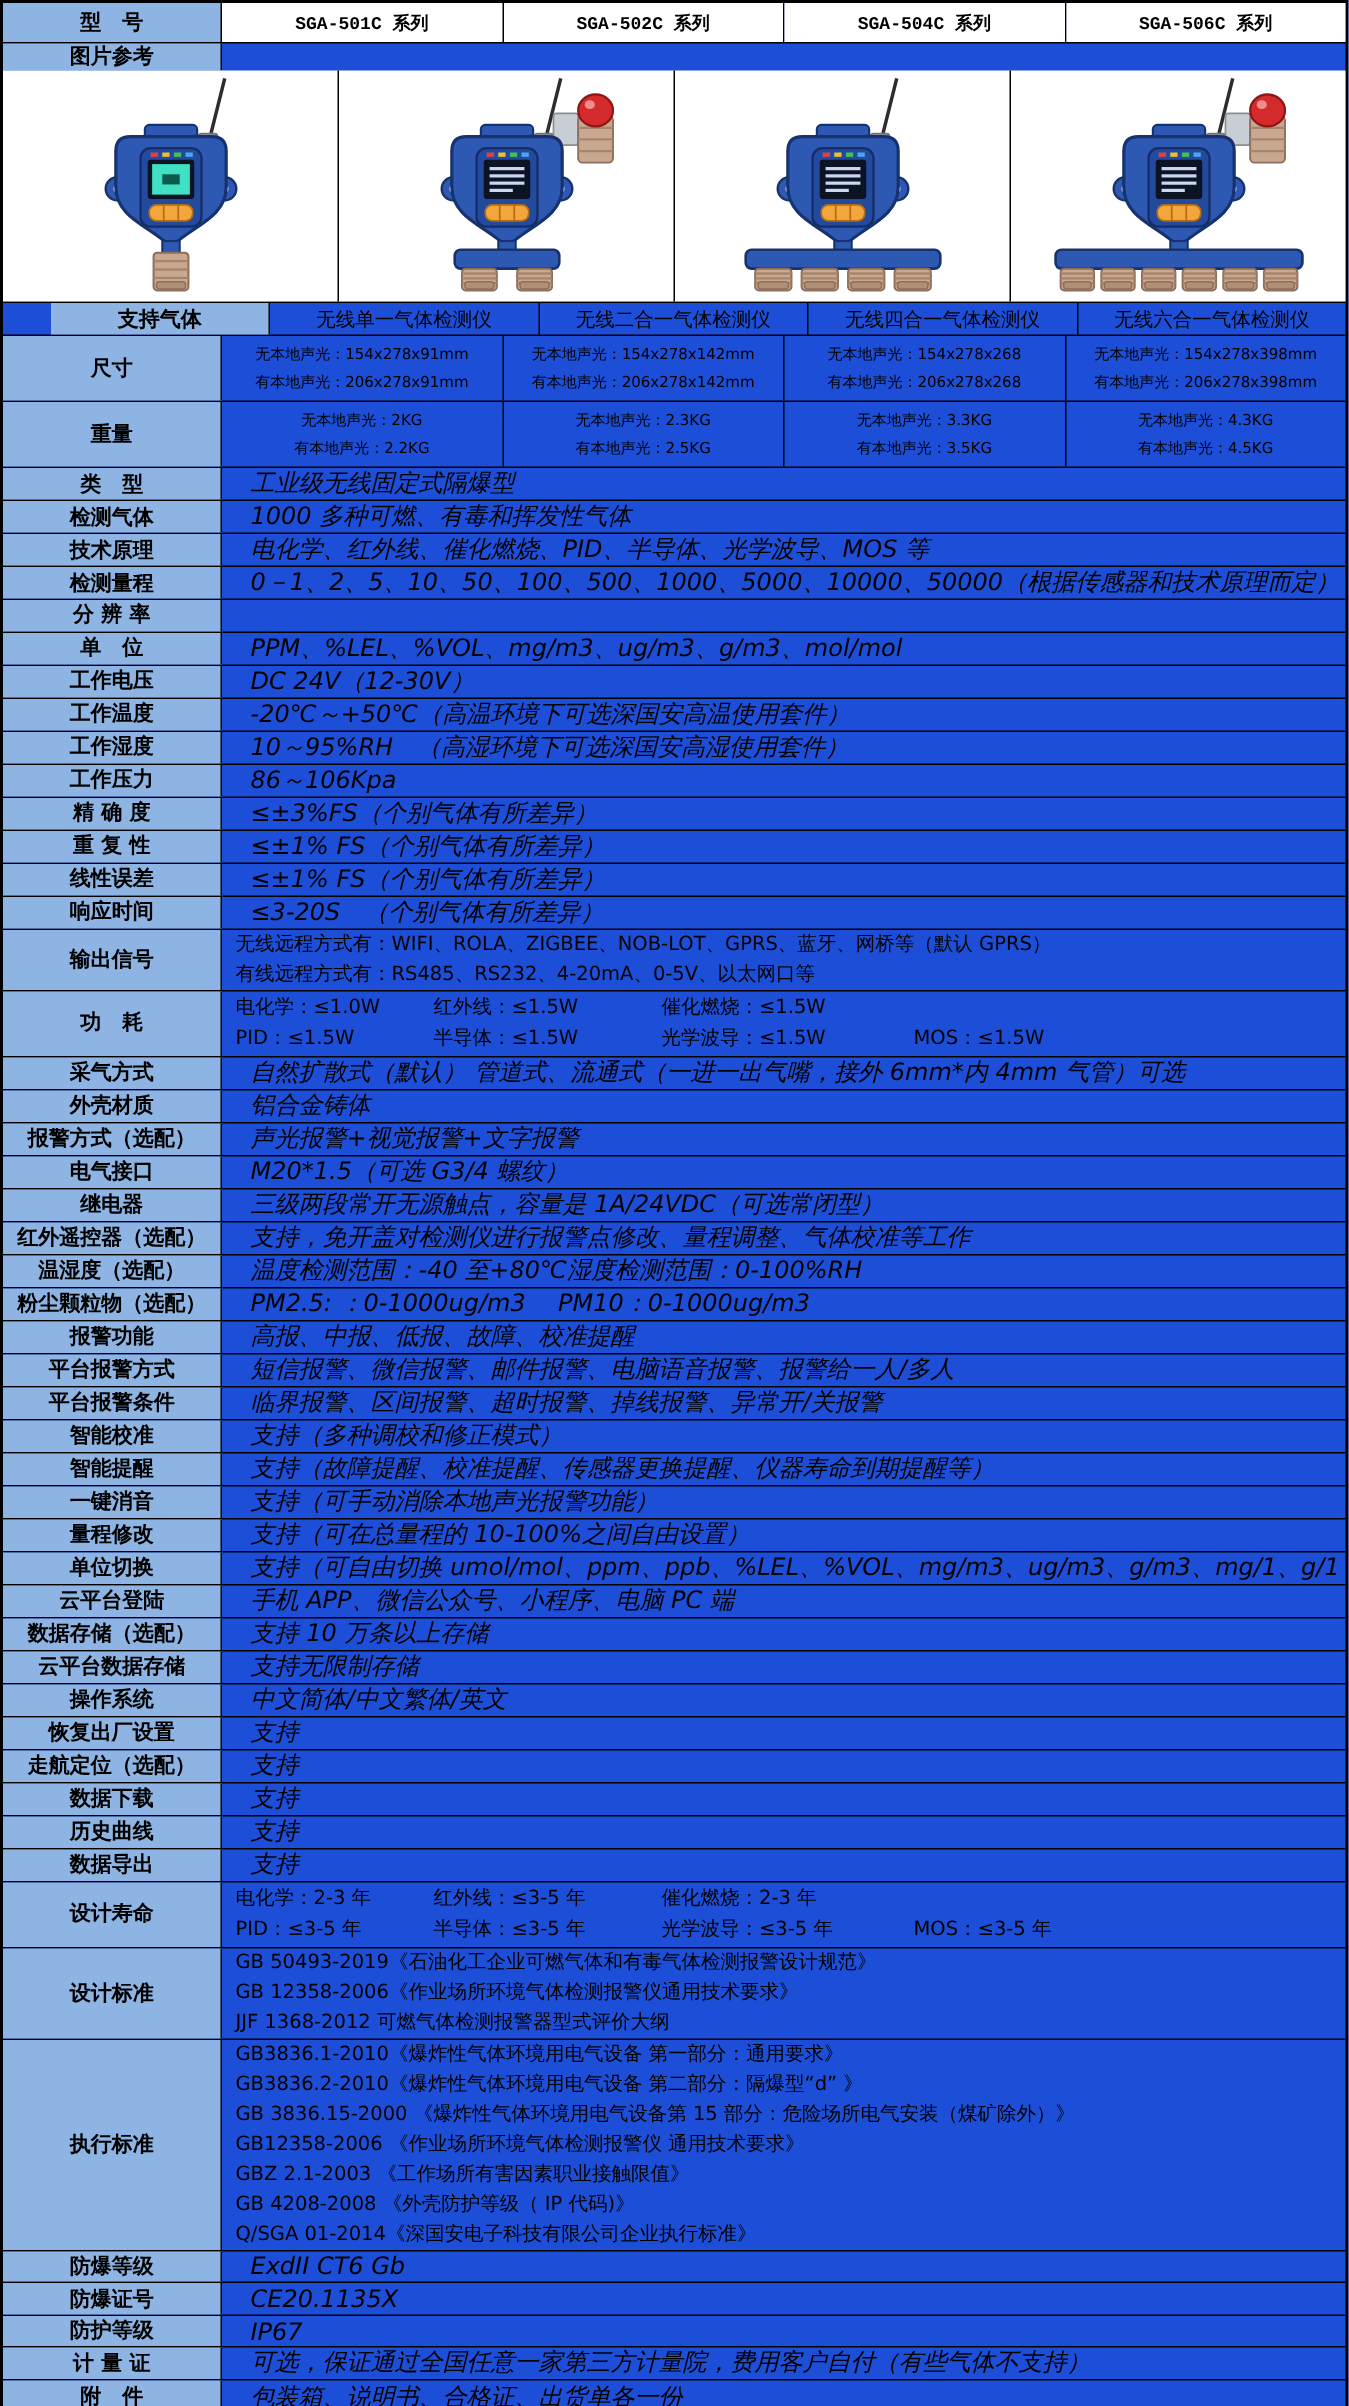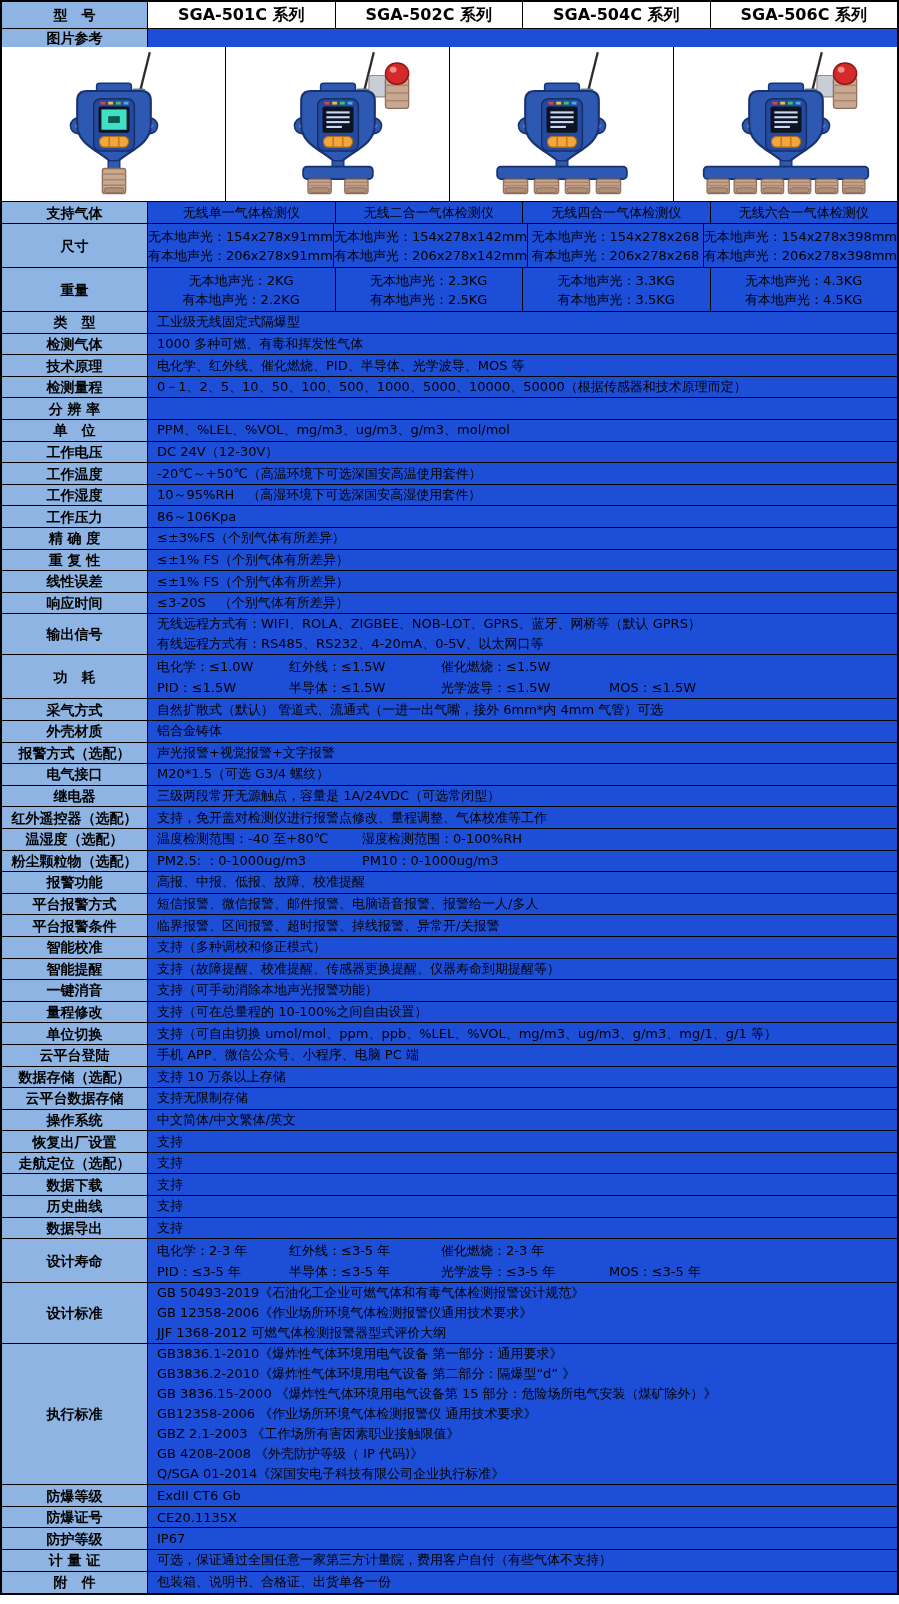--- a/index.html
+++ b/index.html
@@ -9,37 +9,37 @@
   .row:last-child{border-bottom:none;}
   .label-cell{width:146px;min-width:146px;box-sizing:border-box;background:#8DB4E2;
     border-right:1.6px solid #000;display:flex;align-items:center;justify-content:center;
     text-align:center;font-weight:bold;font-size:14px;padding:1px 2px;line-height:1.15;}
   .content{flex:1;display:flex;min-width:0;}
   
   .c4{flex:1;border-right:1.6px solid #000;display:flex;flex-direction:column;
       align-items:center;justify-content:center;font-size:13px;box-sizing:border-box;}
   .c4:last-child{border-right:none;}
   .c4.white{background:#FFFFFF;}
-  .c4.hdr{font-weight:bold;font-size:16px;}
-  .c4 .ln{line-height:19px;font-size:13px;white-space:nowrap;}
+  .c4.hdr{font-weight:bold;font-size:12px;font-family:Liberation Mono, monospace;}
+  .c4 .ln{line-height:19px;font-size:10px;white-space:nowrap;}
   
-  .simple{flex:1;display:flex;align-items:center;padding-left:9px;font-size:13px;
-          box-sizing:border-box;white-space:nowrap;overflow:hidden;}
+  .simple{flex:1;display:flex;align-items:center;padding-left:19px;font-size:16px;
+          box-sizing:border-box;white-space:nowrap;overflow:hidden;font-style:italic;}
   .linesbox{flex:1;display:flex;flex-direction:column;justify-content:center;
             padding-left:9px;box-sizing:border-box;}
   .linesbox .ln{line-height:20px;font-size:13px;white-space:nowrap;}
   .gridline{display:flex;line-height:21px;font-size:13px;white-space:nowrap;}
   .gridline span:nth-child(1){width:132px;}
   .gridline span:nth-child(2){width:152px;}
   .gridline span:nth-child(3){width:168px;}
   .pairline span:first-child{display:inline-block;min-width:205px;}
   
   .h-header{min-height:27px;}
   .h-images{min-height:160px;flex-direction:column;}
-  .h-cols{min-height:22px;}
+  .h-cols{min-height:22px;padding-left:32px;}
   .h-cols2{min-height:44px;}
   .h-simple{min-height:21.6px;}
   .h-grid{min-height:44px;}
   .imgcell{justify-content:flex-end;padding-bottom:4px;}
 </style>
 </head>
 <body>
 
 <div class="spec-table">
     <div class="row h-header">

